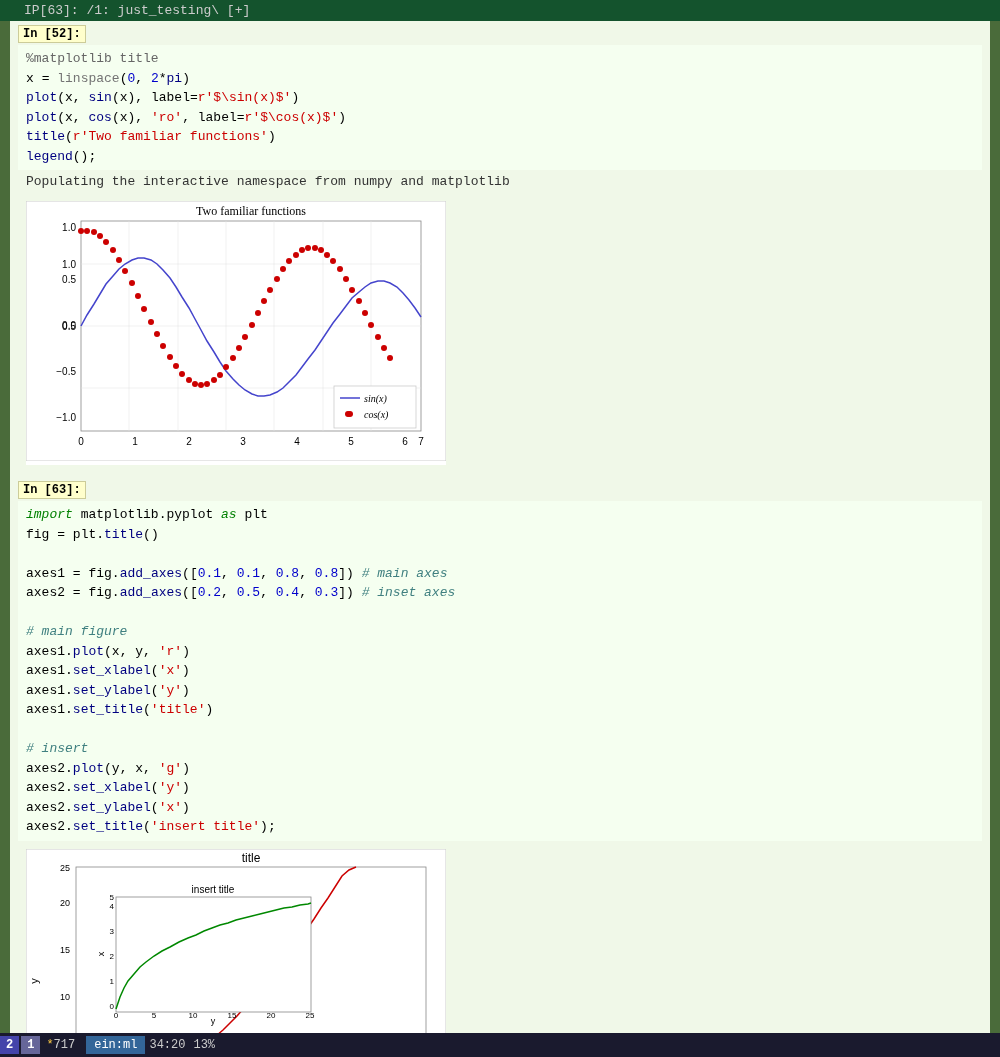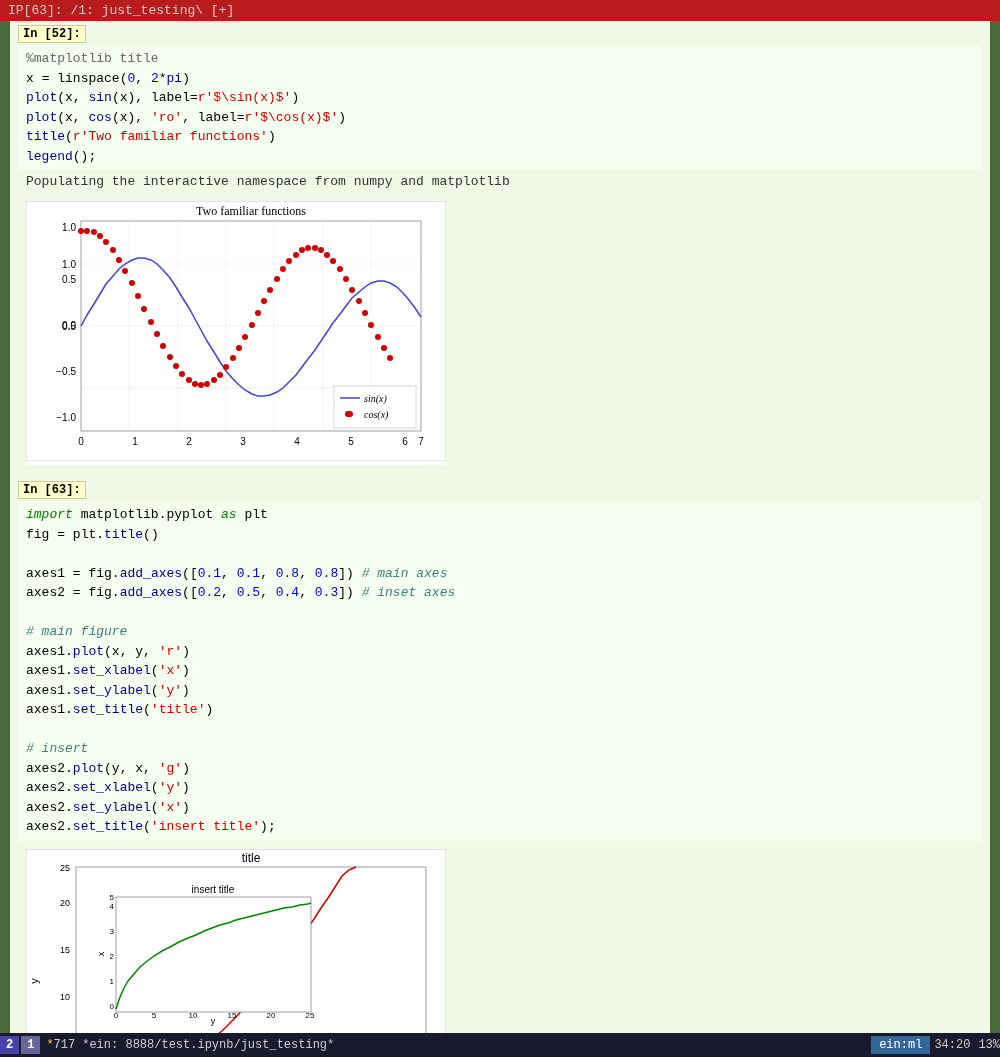--- a/index.html
+++ b/index.html
@@ -7,23 +7,23 @@
       background: #4a6b3a;
       font-family: 'Courier New', Courier, monospace;
       font-size: 13px;
       width: 1000px;
       min-height: 1057px;
       overflow: hidden;
     }
 
     
     #title-bar {
-      background: #b91c1c;
+      background: #14532d;
       color: #cccccc;
-      padding: 3px 8px;
+      padding: 3px 24px;
       font-size: 13px;
       display: flex;
       align-items: flex-start;
     }
 
     
     #notebook {
       background: #f0f8e8;
       width: 980px;
       margin: 0 auto;
@@ -121,21 +121,21 @@
 
 <div id="title-bar">
   <span>IP[63]: /1: just_testing\ [+]</span>
 </div>
 
 <div id="notebook">
 
   <div class="cell">
     <div class="cell-in-label">In [52]:</div>
     <div class="cell-code"><span style="color:#666">%matplotlib title</span>
-<span style="color:#000">x</span> <span style="color:#000">=</span> <span style="color:#000000">linspace</span><span style="color:#000">(</span><span style="color:#0000cc">0</span><span style="color:#000">,</span> <span style="color:#0000cc">2</span><span style="color:#000">*</span><span style="color:#000080">pi</span><span style="color:#000">)</span>
+<span style="color:#000">x</span> <span style="color:#000">=</span> <span style="color:#737373">linspace</span><span style="color:#000">(</span><span style="color:#0000cc">0</span><span style="color:#000">,</span> <span style="color:#0000cc">2</span><span style="color:#000">*</span><span style="color:#000080">pi</span><span style="color:#000">)</span>
 <span style="color:#000080">plot</span><span style="color:#000">(</span><span style="color:#000">x</span><span style="color:#000">,</span> <span style="color:#000080">sin</span><span style="color:#000">(</span><span style="color:#000">x</span><span style="color:#000">),</span> <span style="color:#000">label</span><span style="color:#000">=</span><span style="color:#cc0000">r'$\sin(x)$'</span><span style="color:#000">)</span>
 <span style="color:#000080">plot</span><span style="color:#000">(</span><span style="color:#000">x</span><span style="color:#000">,</span> <span style="color:#000080">cos</span><span style="color:#000">(</span><span style="color:#000">x</span><span style="color:#000">),</span> <span style="color:#cc0000">'ro'</span><span style="color:#000">,</span> <span style="color:#000">label</span><span style="color:#000">=</span><span style="color:#cc0000">r'$\cos(x)$'</span><span style="color:#000">)</span>
 <span style="color:#000080">title</span><span style="color:#000">(</span><span style="color:#cc0000">r'Two familiar functions'</span><span style="color:#000">)</span>
 <span style="color:#000080">legend</span><span style="color:#000">();</span></div>
     <div class="cell-output">
       <span>Populating the interactive namespace from numpy and matplotlib</span>
     </div>
 
     
     <div class="plot-container">
@@ -319,17 +319,16 @@
     </div>
   </div>
 
 </div>
 
 <div id="status-bar">
   <span class="status-cell-num">2</span>
   <span class="status-cell-num2">1</span>
   <span class="status-modified">*</span>
   <span style="margin-right:7px;">717</span>
-  <span class="status-filename">*ein: 8888/test.ipynb/just_testing*</span>
   <span class="status-mode">ein:ml</span>
   <span class="status-pos">34:20</span>
   <span class="status-pct">13%</span>
 </div>
 
 </body></html>

